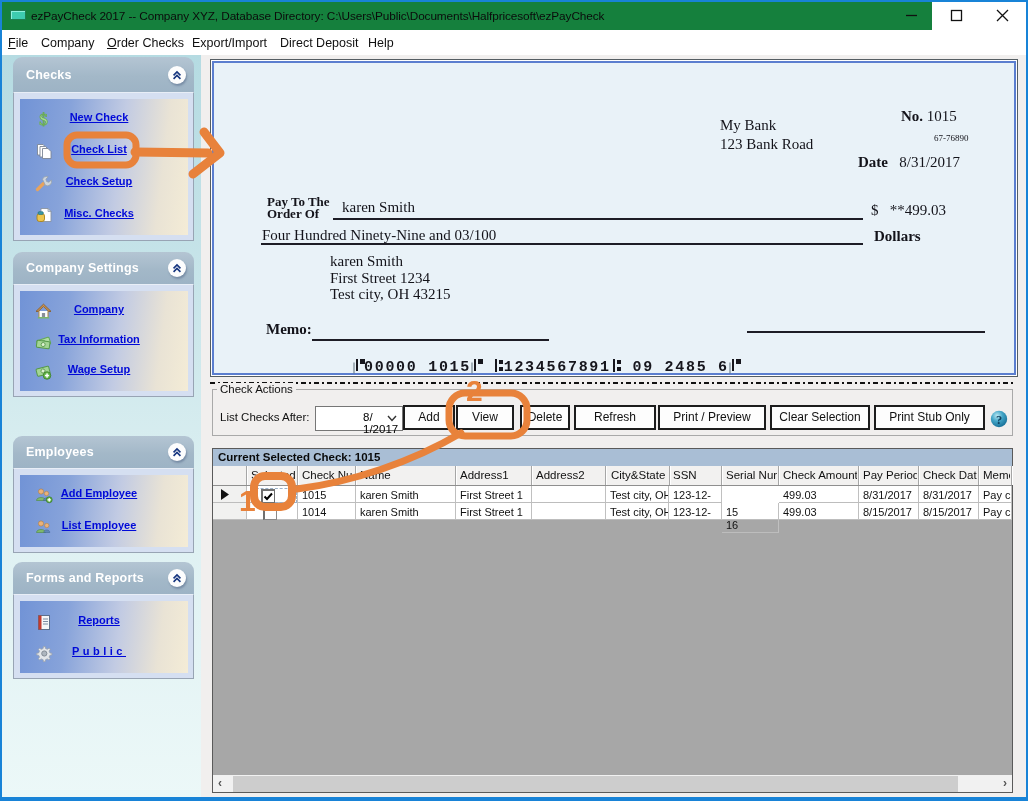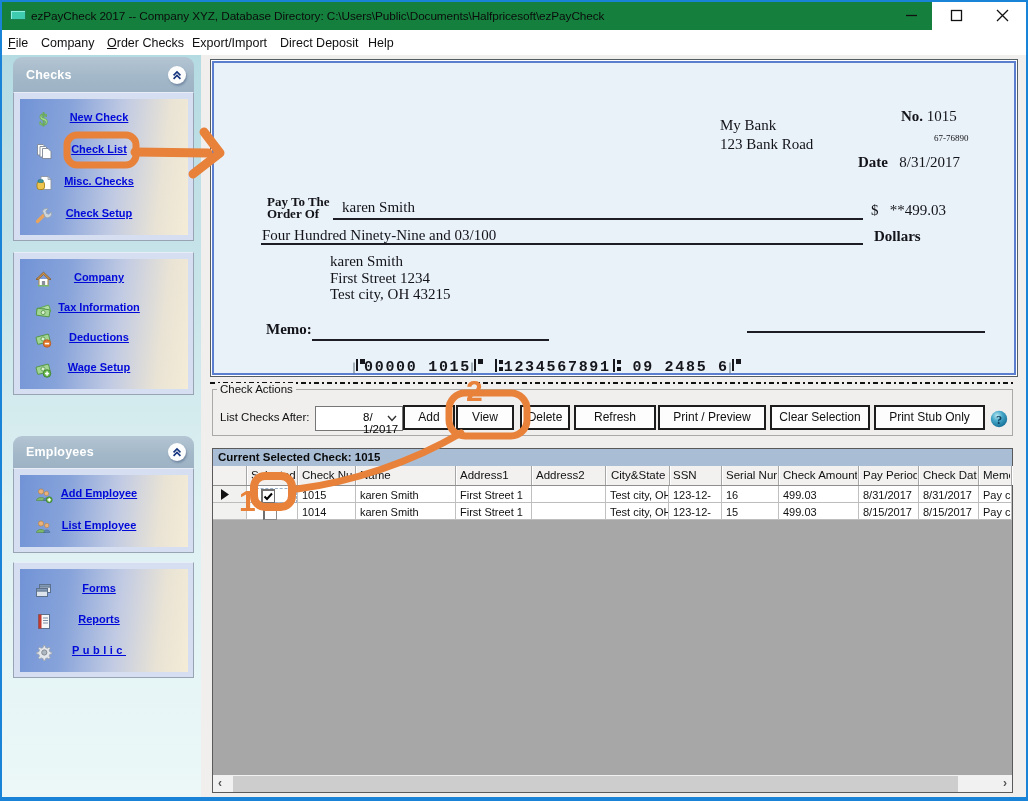--- a/index.html
+++ b/index.html
@@ -131,40 +131,48 @@
             <span class="ic"><svg width="18" height="17" viewBox="0 0 18 17">
                 <g fill="#fff" stroke="#7d8795" stroke-width="0.9">
                   <path d="M2.5 1.5 h5.5 l3 3 v7.5 h-8.5 z"></path>
                   <path d="M5 3.5 h5.5 l3 3 v7.5 h-8.5 z"></path>
                   <path d="M7.5 5.5 h5.5 l3 3 v7 h-8.5 z"></path>
                 </g>
               </svg></span>
             <span class="lk">Check List</span>
           </div>
       <div class="item">
+            <span class="ic"><svg width="17" height="17" viewBox="0 0 17 17">
+                <path d="M2.5 14.5 L8.5 8.5" stroke="#e8a35c" stroke-width="3.2" stroke-linecap="round"></path>
+                <path d="M7.5 4.2 a4.2 4.2 0 0 1 5.6 -2.4 l-2.2 2.4 .7 2.3 2.3 .7 2.4-2.2 a4.2 4.2 0 0 1 -5.9 5.3 z" fill="#cdd5dd" stroke="#97a1ab" stroke-width="0.8"></path>
+              </svg></span>
+            <span class="lk">Check Setup</span>
+          </div>
+      <div class="item">
             <span class="ic"><svg width="18" height="17" viewBox="0 0 18 17">
                 <path d="M6 1.5 h7 l3 3 v10 h-10 z" fill="#fff" stroke="#8a94a2" stroke-width="0.9"></path>
                 <path d="M13 1.5 l3 3 h-3 z" fill="#d8dee6" stroke="#8a94a2" stroke-width="0.7"></path>
                 <rect x="2" y="6.5" width="7.5" height="8" rx="2.5" fill="#edc54e" stroke="#a8831c" stroke-width="0.9"></rect>
                 <rect x="3.2" y="4.8" width="5" height="2.6" rx="0.8" fill="#3e9ba8" stroke="#20707c" stroke-width="0.7"></rect>
               </svg></span>
             <span class="lk">Misc. Checks</span>
           </div>
-      <div class="item">
-            <span class="ic"><svg width="17" height="17" viewBox="0 0 17 17">
-                <path d="M2.5 14.5 L8.5 8.5" stroke="#e8a35c" stroke-width="3.2" stroke-linecap="round"></path>
-                <path d="M7.5 4.2 a4.2 4.2 0 0 1 5.6 -2.4 l-2.2 2.4 .7 2.3 2.3 .7 2.4-2.2 a4.2 4.2 0 0 1 -5.9 5.3 z" fill="#cdd5dd" stroke="#97a1ab" stroke-width="0.8"></path>
-              </svg></span>
-            <span class="lk">Check Setup</span>
-          </div>
     </div>
       </div>
   </div>
 
   <div class="panel" style="top:197px">
+    <div class="phead">
+        <span class="pt">Company Settings</span>
+      <span class="pcol">
+          <svg width="12" height="12" viewBox="0 0 14 14">
+            <path d="M3 7.5 L7 3.5 L11 7.5 M3 11.5 L7 7.5 L11 11.5" fill="none" stroke="#16357f" stroke-width="1.9"></path>
+          </svg>
+        </span>
+    </div>
     <div class="pbody">
         <div class="pinner" style="padding:5px 0">
       <div class="item" style="height:30px">
             <span class="ic"><svg width="17" height="17" viewBox="0 0 17 17">
                 <path d="M4 8 L4 14.5 L13 14.5 L13 8" fill="#fdfdfd" stroke="#b0893f" stroke-width="1"></path>
                 <path d="M8.5 1.2 L16 8.4 L13.8 8.4 L8.5 3.4 L3.2 8.4 L1 8.4 Z" fill="#d89a4e" stroke="#8a6233" stroke-width="1" stroke-linejoin="round"></path>
                 <rect x="6.9" y="10" width="3.2" height="4.5" fill="#8a8f9a"></rect>
                 <rect x="2.8" y="14" width="11.4" height="1.5" fill="#7cb86a"></rect>
               </svg></span>
             <span class="lk">Company</span>
@@ -181,31 +189,20 @@
                 </g>
               </svg></span>
             <span class="lk">Tax Information</span>
           </div>
       <div class="item" style="height:30px">
             <span class="ic"><svg width="17" height="17" viewBox="0 0 17 17">
                 <g transform="rotate(-14 8 8)">
                   <rect x="1.5" y="4.5" width="13" height="7.5" rx="1" fill="#a3d594" stroke="#56994a"></rect>
                   <circle cx="8" cy="8" r="2" fill="#dcf2d0" stroke="#44883a" stroke-width="0.7"></circle>
                 </g>
-                <circle cx="12" cy="12.5" r="3.8" fill="#e2762a" stroke="#b3531a" stroke-width="0.7"></circle>
-                <rect x="9.8" y="11.8" width="4.4" height="1.6" fill="#fff"></rect>
-              </svg></span>
-            <span class="lk">Deductions</span>
-          </div>
-      <div class="item" style="height:30px">
-            <span class="ic"><svg width="17" height="17" viewBox="0 0 17 17">
-                <g transform="rotate(-14 8 8)">
-                  <rect x="1.5" y="4.5" width="13" height="7.5" rx="1" fill="#a3d594" stroke="#56994a"></rect>
-                  <circle cx="8" cy="8" r="2" fill="#dcf2d0" stroke="#44883a" stroke-width="0.7"></circle>
-                </g>
                 <circle cx="12" cy="12.5" r="3.8" fill="#62b54a" stroke="#35761f" stroke-width="0.7"></circle>
                 <rect x="9.9" y="11.8" width="4.2" height="1.5" fill="#fff"></rect>
                 <rect x="11.3" y="10.4" width="1.5" height="4.3" fill="#fff"></rect>
               </svg></span>
             <span class="lk">Wage Setup</span>
           </div>
     </div>
       </div>
   </div>
 
@@ -239,31 +236,30 @@
                 <circle cx="11.8" cy="6.5" r="2.2" fill="#e9b27a" stroke="#b07a3a" stroke-width="0.5"></circle>
                 <path d="M8.8 13.5 c0-3.4 6-3.4 6 0 z" fill="#5f87b8" stroke="#3a5f8a" stroke-width="0.5"></path>
               </svg></span>
             <span class="lk">List Employee</span>
           </div>
     </div>
       </div>
   </div>
 
   <div class="panel" style="top:507px">
+    <div class="phead">
+        <span class="pt">Forms and Reports</span>
+      <span class="pcol">
+          <svg width="12" height="12" viewBox="0 0 14 14">
+            <path d="M3 7.5 L7 3.5 L11 7.5 M3 11.5 L7 7.5 L11 11.5" fill="none" stroke="#16357f" stroke-width="1.9"></path>
+          </svg>
+        </span>
+    </div>
     <div class="pbody">
         <div class="pinner" style="padding:5px 0">
-      <div class="item" style="height:31px">
-            <span class="ic"><svg width="18" height="17" viewBox="0 0 18 17">
-                <rect x="4.5" y="2.5" width="11" height="8" fill="#e8edf2" stroke="#5d708c"></rect>
-                <rect x="4.5" y="2.5" width="11" height="2.6" fill="#8199b5" stroke="#5d708c"></rect>
-                <rect x="1.5" y="6.5" width="11" height="8" fill="#dde4ec" stroke="#5d708c"></rect>
-                <rect x="1.5" y="6.5" width="11" height="2.6" fill="#8199b5" stroke="#5d708c"></rect>
-              </svg></span>
-            <span class="lk">Forms</span>
-          </div>
       <div class="item" style="height:31px">
             <span class="ic"><svg width="18" height="17" viewBox="0 0 18 17">
                 <rect x="3.5" y="1.5" width="11" height="14" fill="#f5f7f9" stroke="#5d708c"></rect>
                 <rect x="3.5" y="1.5" width="3" height="14" fill="#c23b2e"></rect>
                 <line x1="8" y1="5" x2="13" y2="5" stroke="#7d8da3"></line>
                 <line x1="8" y1="7.5" x2="13" y2="7.5" stroke="#7d8da3"></line>
                 <line x1="8" y1="10" x2="13" y2="10" stroke="#7d8da3"></line>
               </svg></span>
             <span class="lk">Reports</span>
           </div>
@@ -399,21 +395,21 @@
     <div class="cell" style="left:243px;width:76px;">
         <span>First Street 1</span>
       </div>
     <div class="cell" style="left:319px;width:74px;"></div>
     <div class="cell" style="left:393px;width:63px;">
         <span>Test city, OH</span>
       </div>
     <div class="cell" style="left:456px;width:53px;">
         <span>123-12-</span>
       </div>
-    <div class="cell" style="left:509px;width:57px;">
+    <div class="cell" style="left:509px;width:57px;margin-top:30px;">
         <span>16</span>
       </div>
     <div class="cell" style="left:566px;width:80px;">
         <span>499.03</span>
       </div>
     <div class="cell" style="left:646px;width:60px;">
         <span>8/31/2017</span>
       </div>
     <div class="cell" style="left:706px;width:60px;">
         <span>8/31/2017</span>

